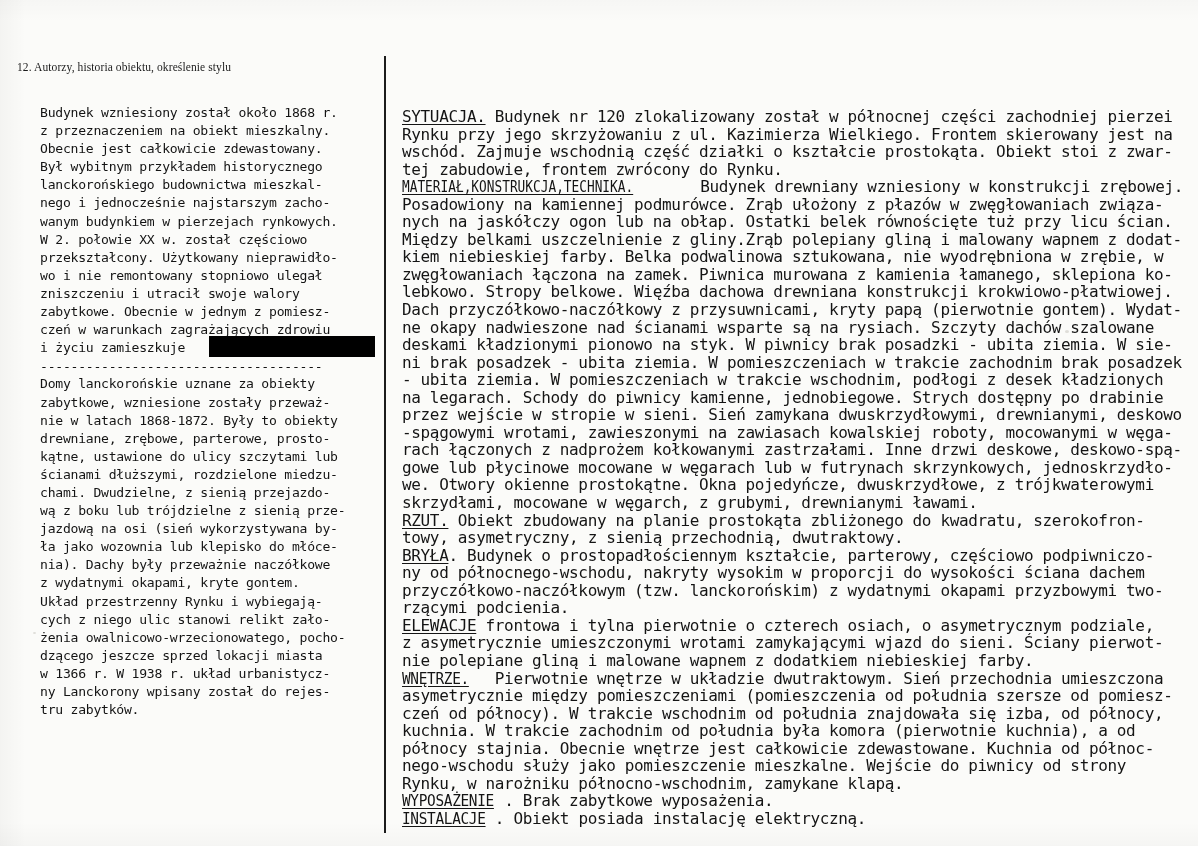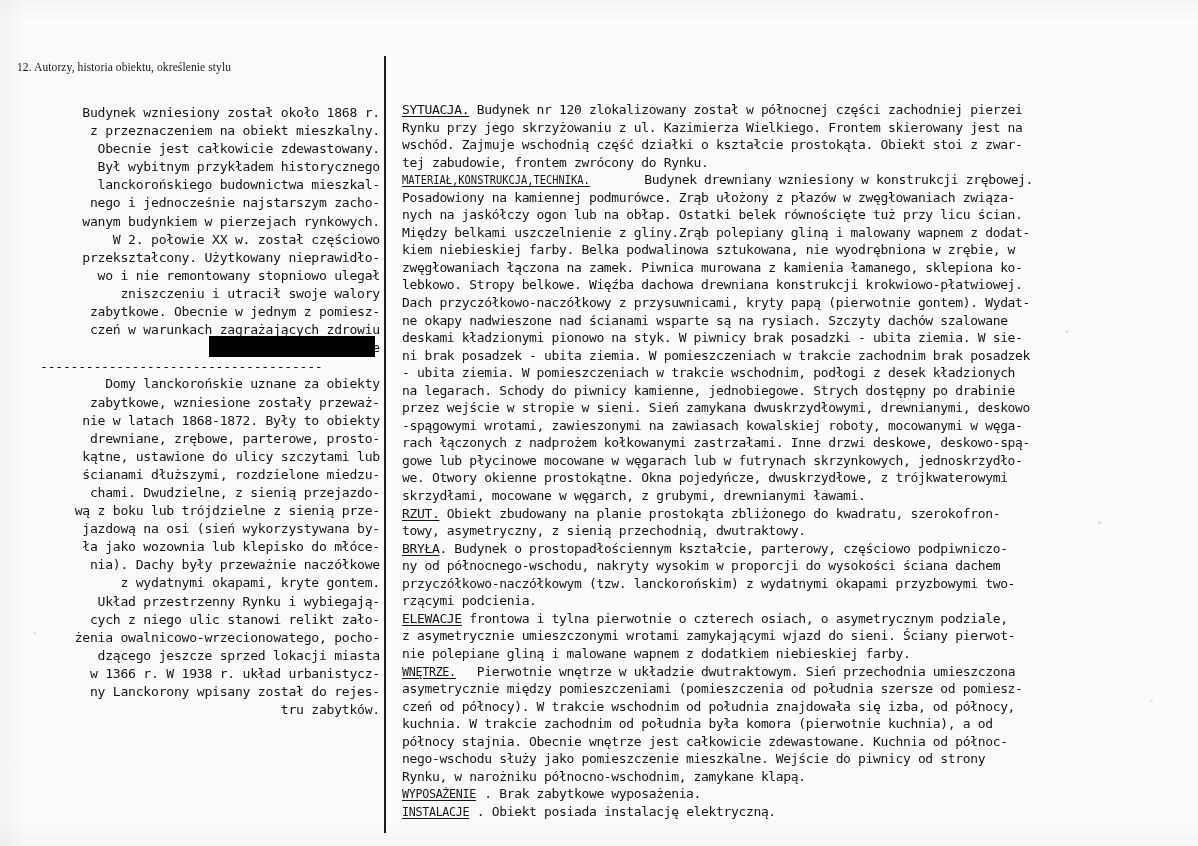--- a/index.html
+++ b/index.html
@@ -53,28 +53,27 @@
     white-space: pre;
   }
 
   #col-left {
     left: 40px;
     top: 104px;
     width: 340px;
     font-size: 13.1px;
     line-height: 18.1px;
     letter-spacing: -0.25px;
-    text-align: right;
   }
 
   #col-right {
     left: 402px;
-    top: 101px;
+    top: 108px;
     width: 790px;
-    font-size: 13px;
+    font-size: 16px;
     line-height: 17.55px;
     letter-spacing: -0.35px;
   }
 
   .line {
     display: block;
     height: inherit;
   }
 
   

